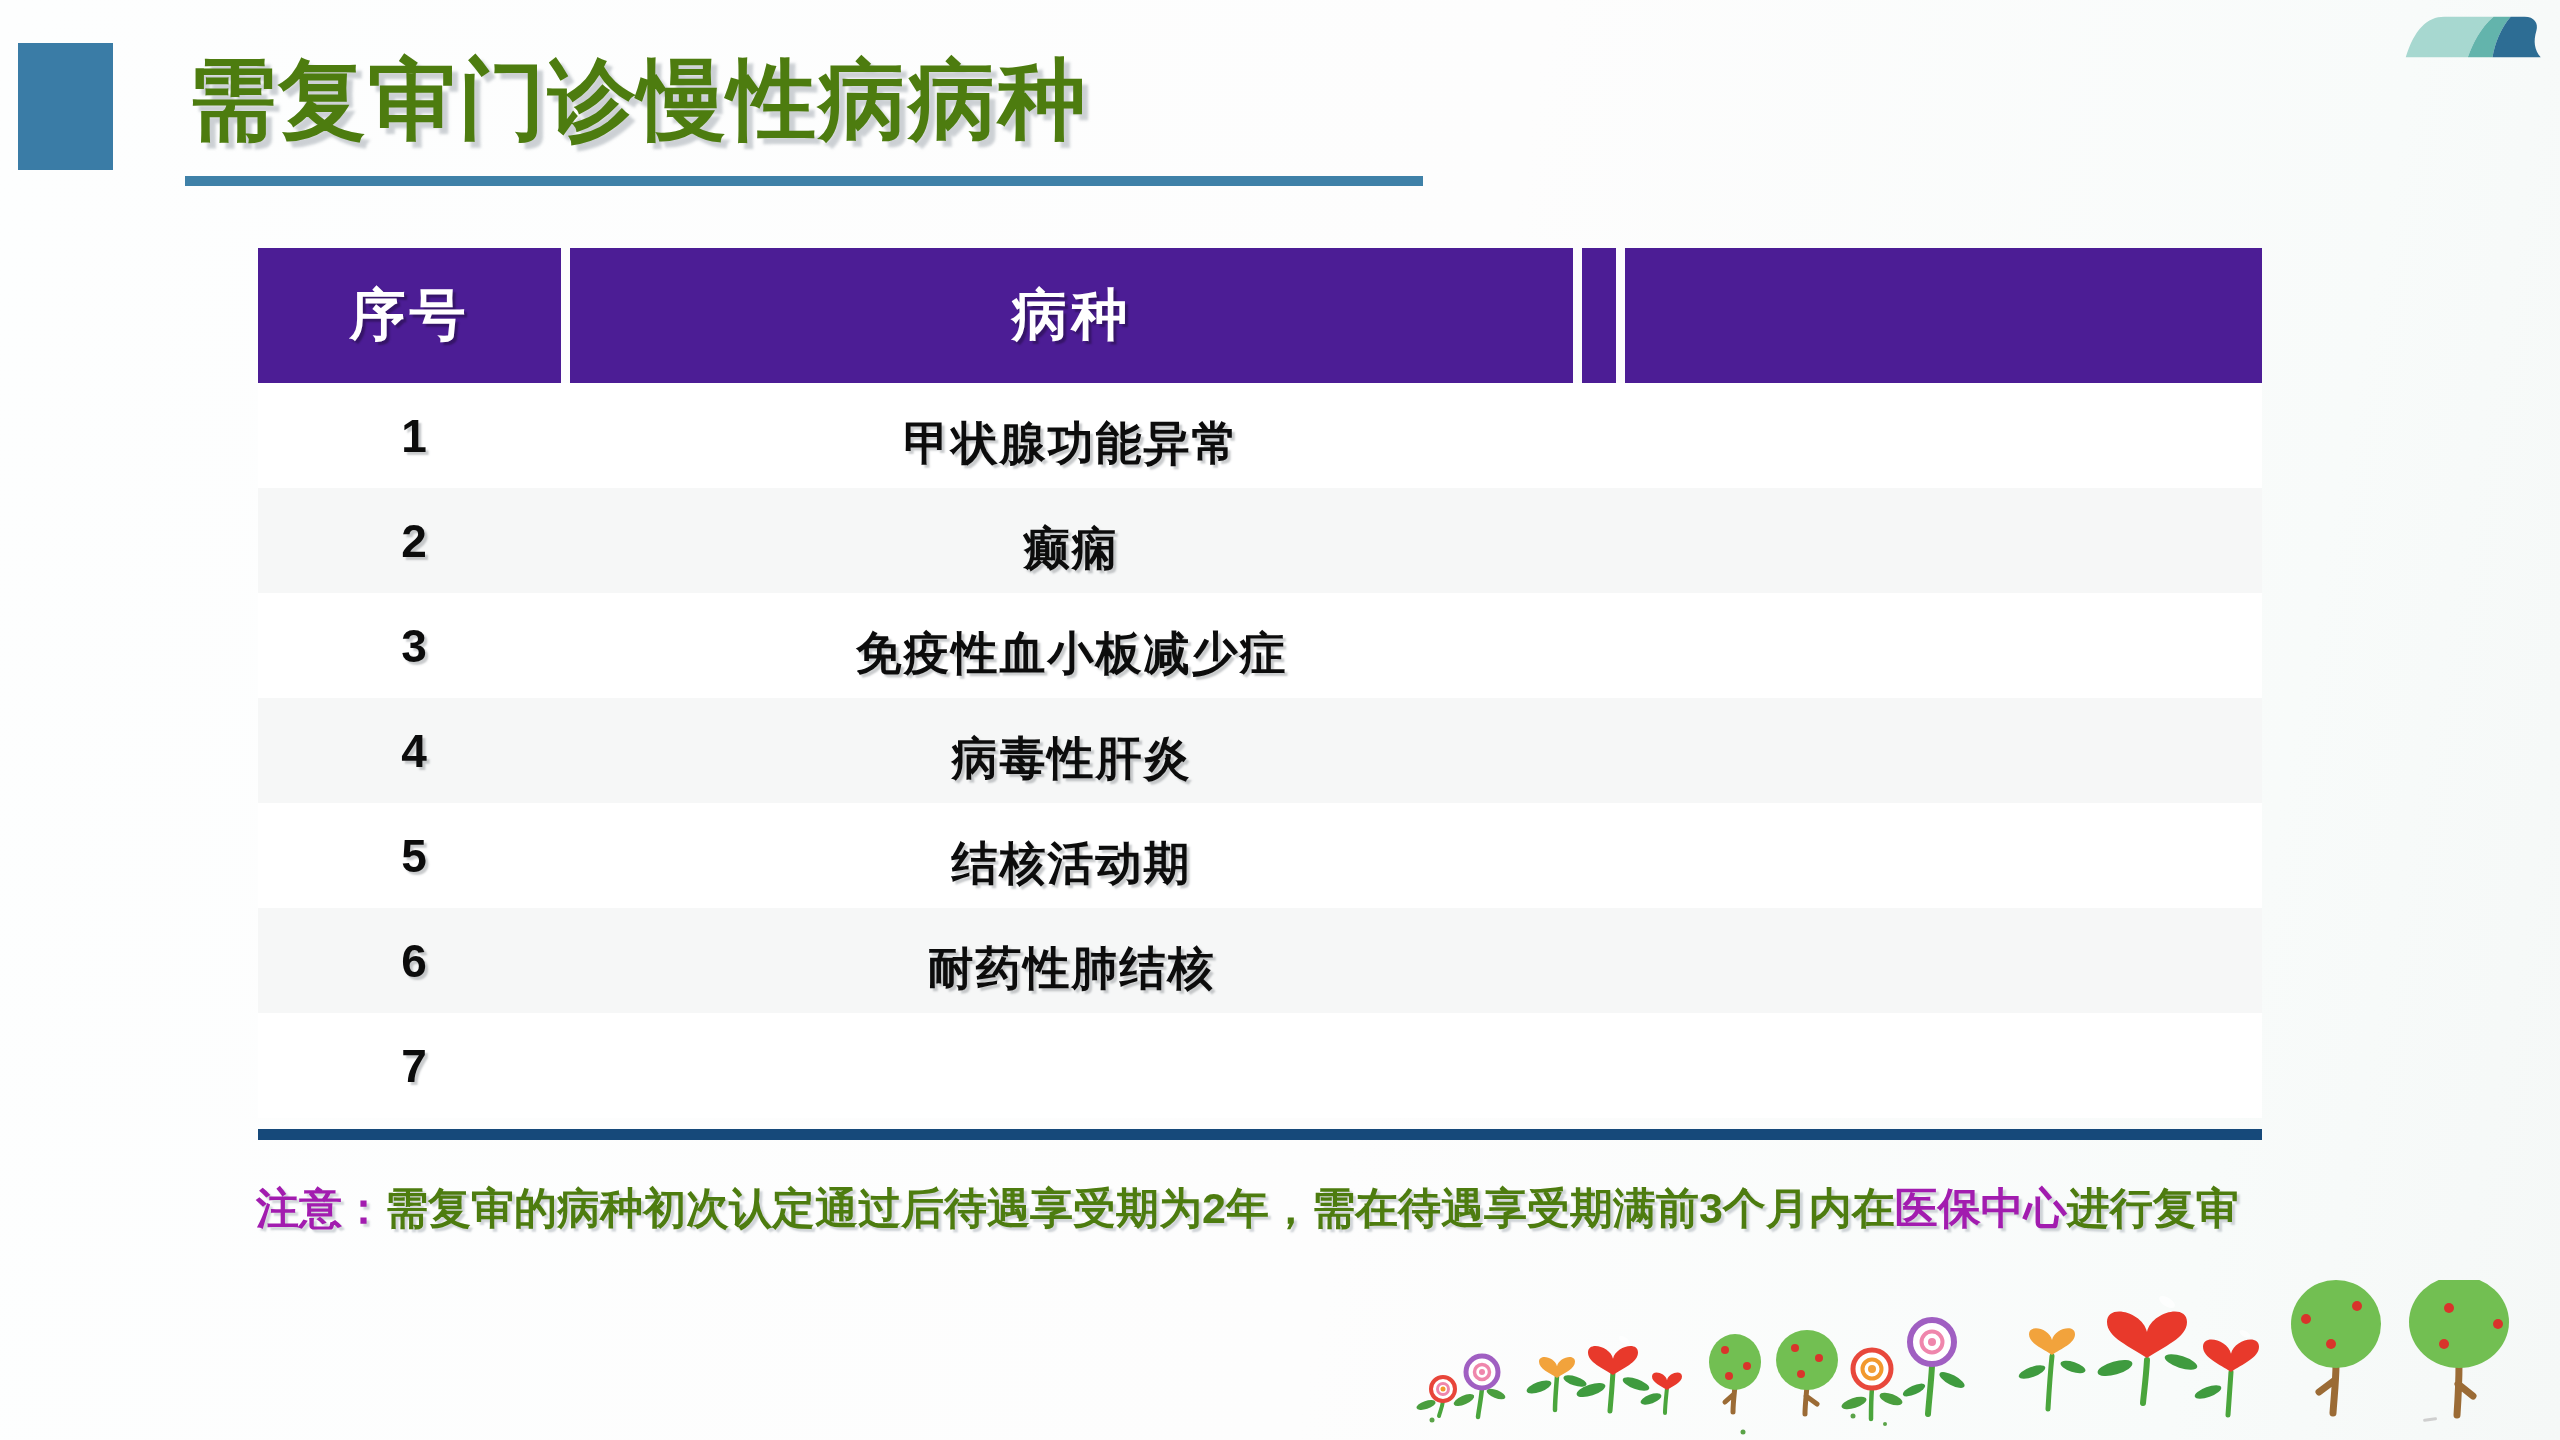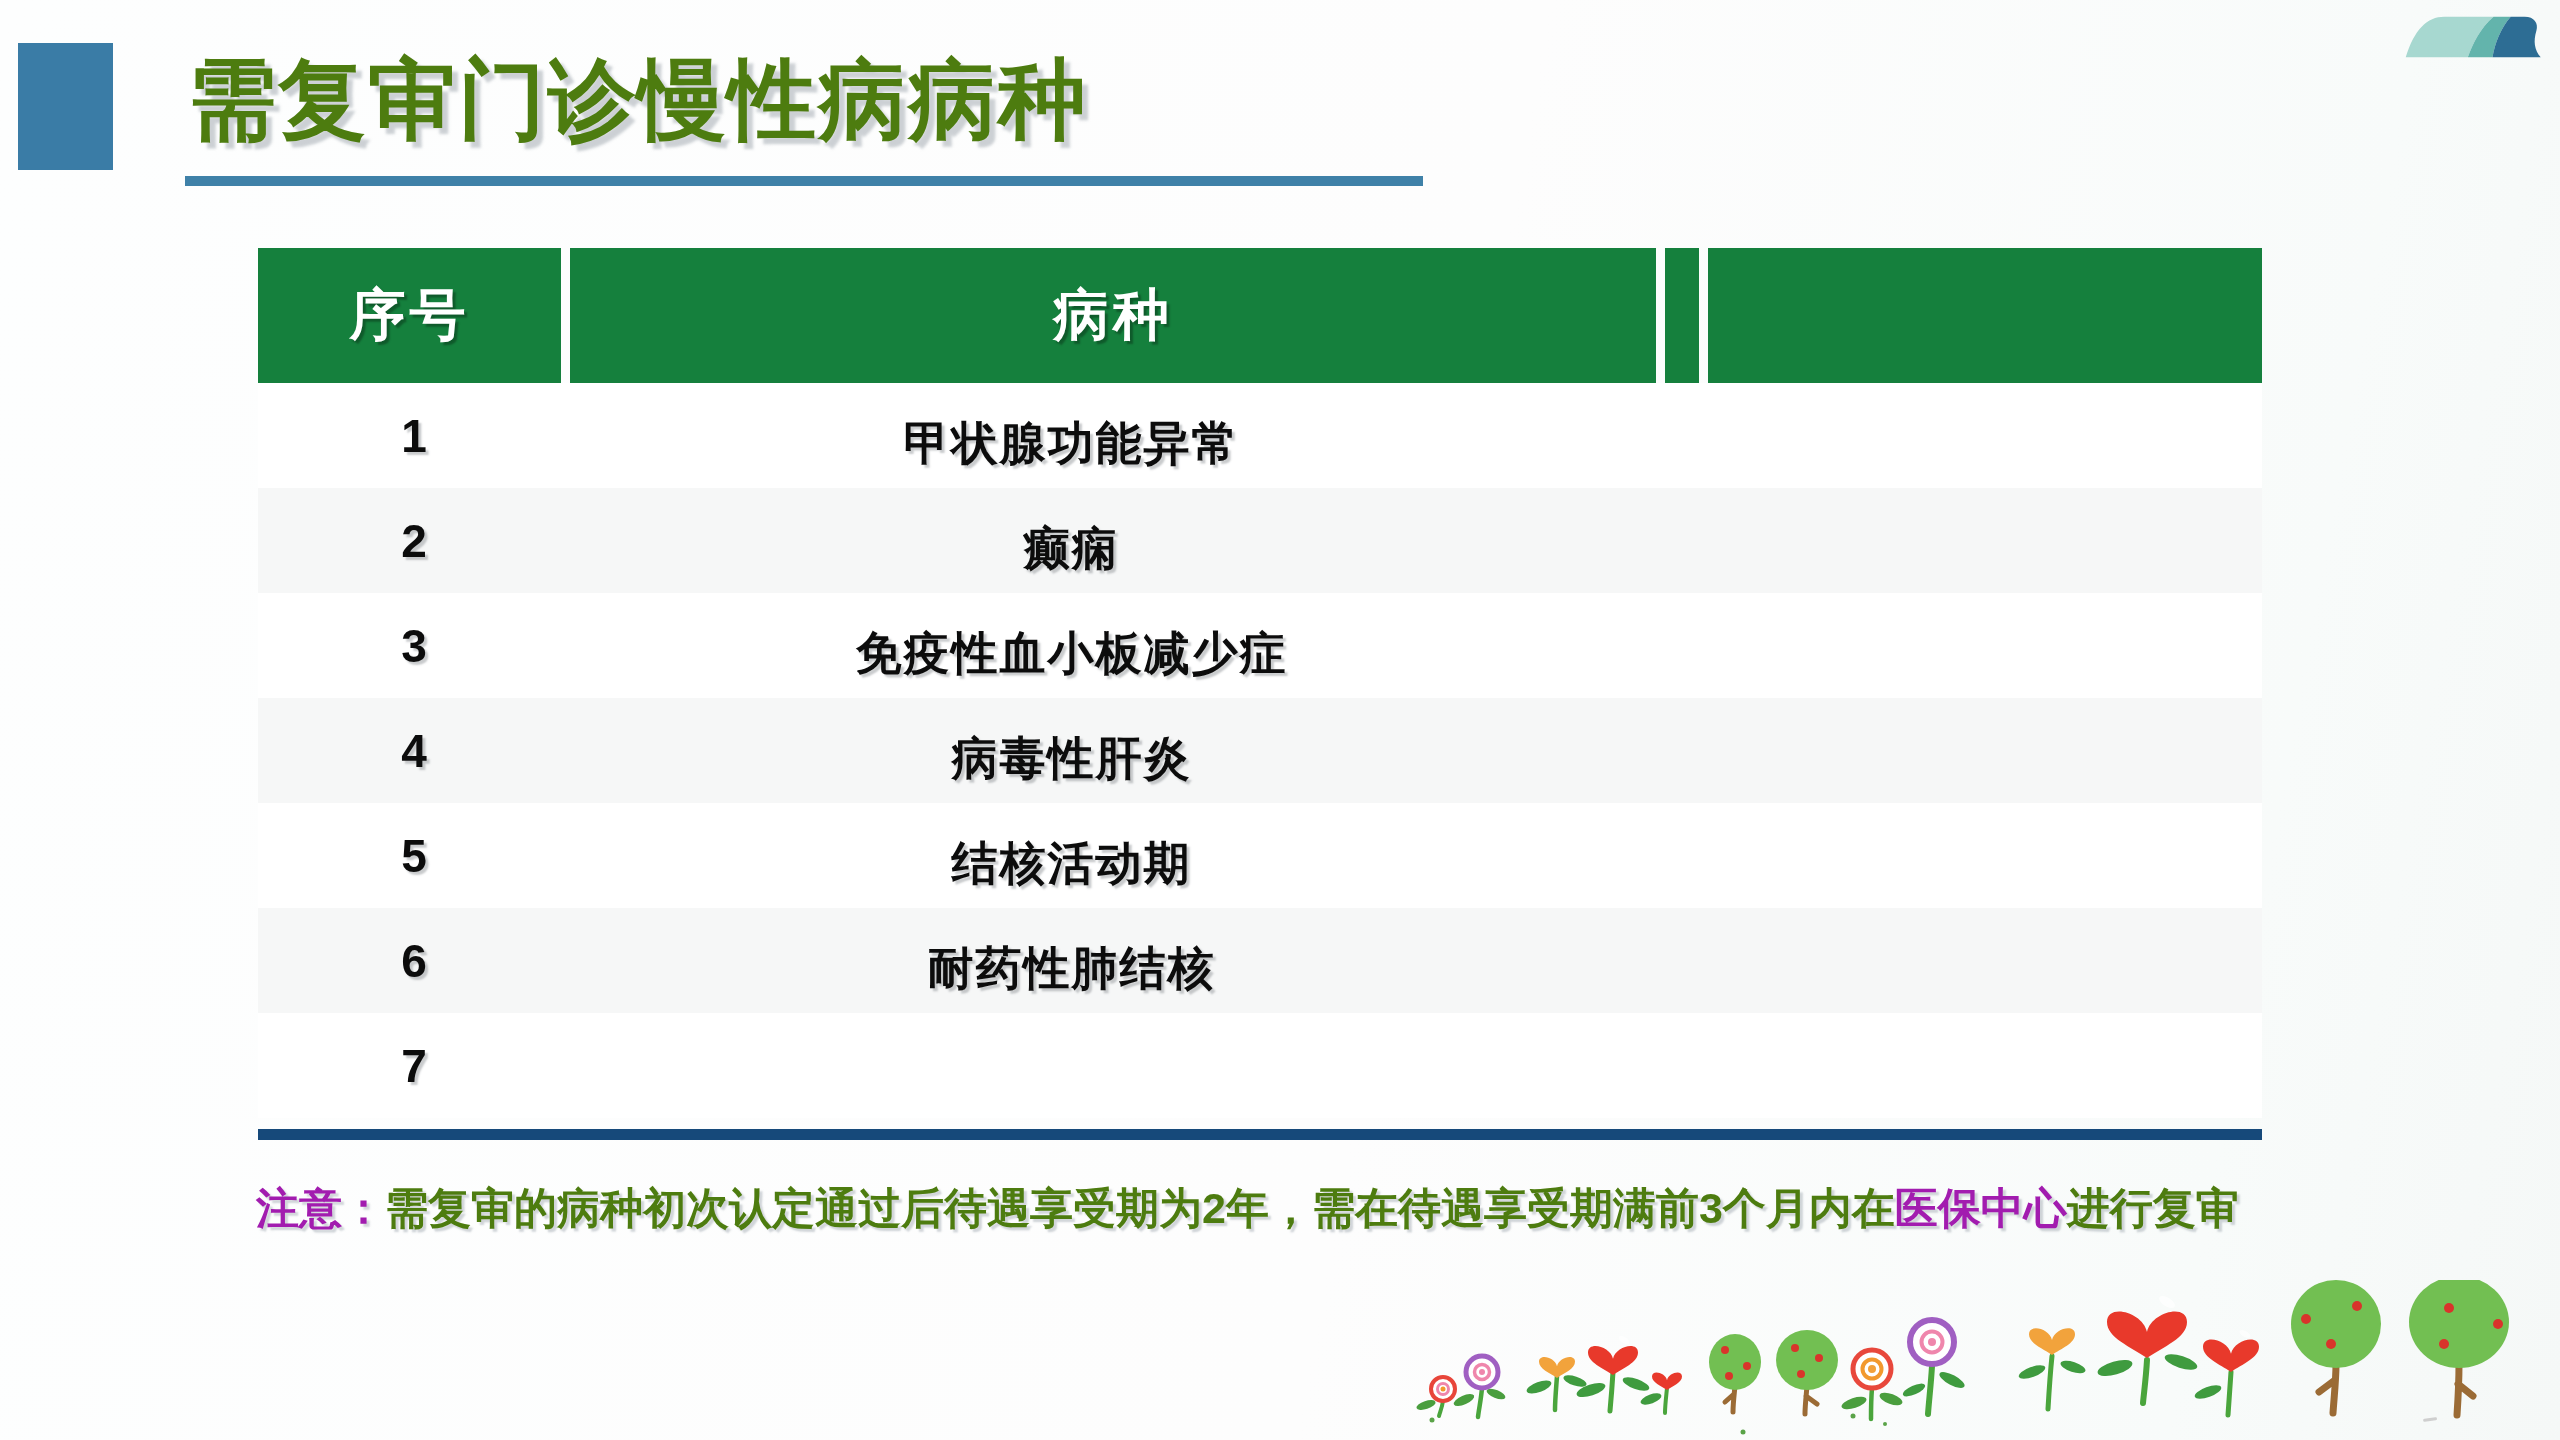--- a/index.html
+++ b/index.html
@@ -13,27 +13,27 @@
     position:absolute;left:188px;top:50px;height:100px;line-height:100px;
     font-size:88px;font-weight:bold;color:#4d7c0f;letter-spacing:2px;white-space:nowrap;
     text-shadow:6px 6px 3px rgba(130,140,150,0.40);
   }
   .title-underline{position:absolute;left:185px;top:176px;width:1238px;height:10px;background:#3f81a8;}
   .swoosh{position:absolute;left:2395px;top:14px;width:150px;height:46px;}
 
   .disease-table{position:absolute;left:258px;top:248px;width:2004px;}
   .thead{display:flex;gap:9px;height:135px;}
   .th{
-    background:#15803d;color:#ffffff;display:flex;align-items:center;justify-content:center;
+    background:#4c1d95;color:#ffffff;display:flex;align-items:center;justify-content:center;
     font-size:56px;font-weight:bold;letter-spacing:4px;
     text-shadow:3px 3px 2px rgba(0,0,0,0.30);
     text-align:right;
   }
   .th.c1{width:303px;}
-  .th.c2{width:1086px;}
+  .th.c2{width:1003px;}
   .th.c3{width:34px;}
   .th.c4{flex:1;}
   .tr{display:flex;height:105px;background:#ffffff;}
   .tr.alt{background:#f6f7f7;}
   .td{
     display:flex;align-items:center;justify-content:center;
     font-size:46px;font-weight:bold;color:#0c0c0c;
     text-shadow:3px 3px 2px rgba(135,140,145,0.45);
   }
   .td.num{width:312px;}

